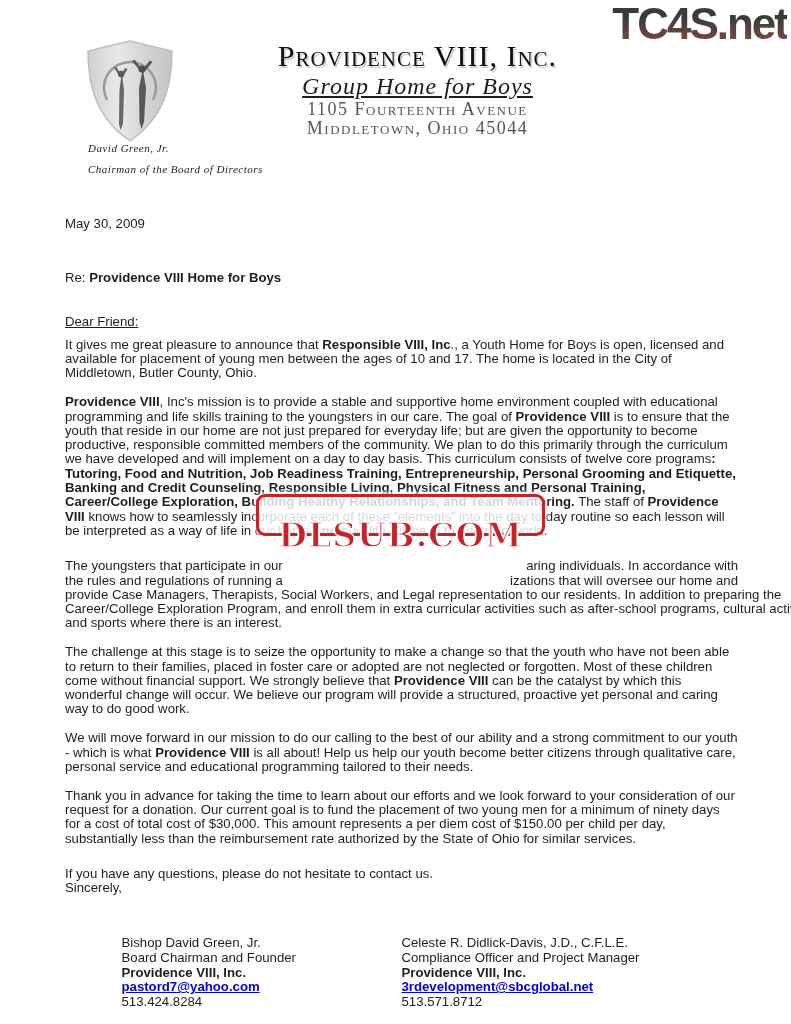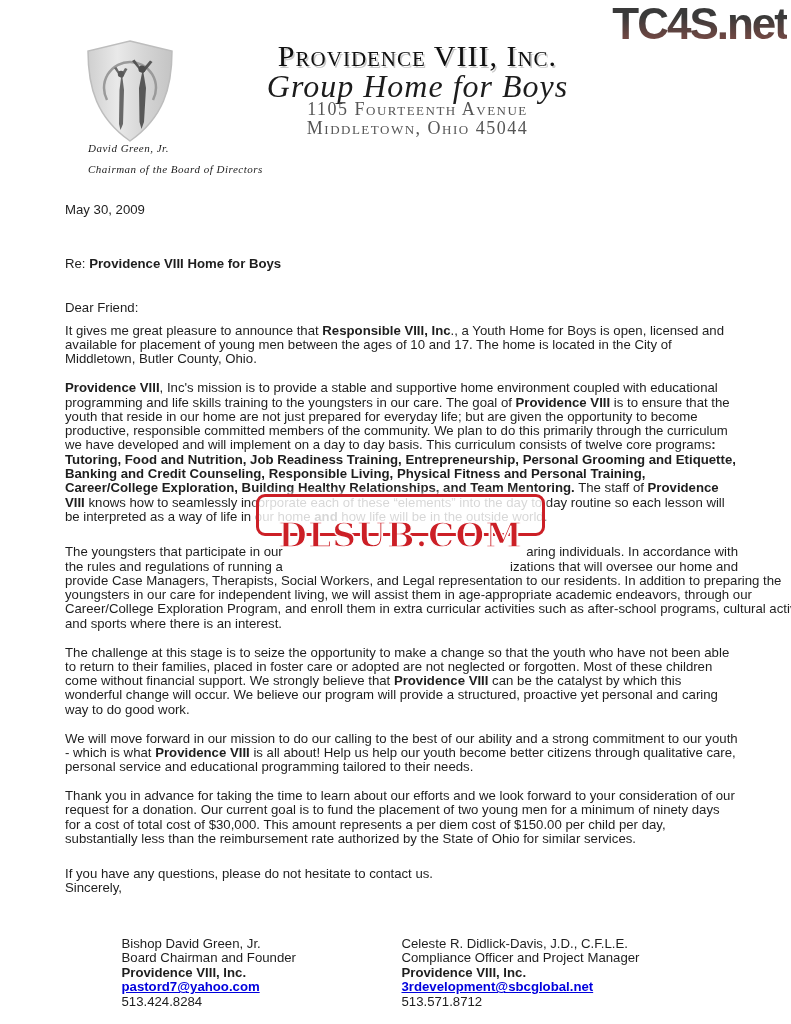--- a/index.html
+++ b/index.html
@@ -35,47 +35,48 @@
     font-variant:small-caps;
     font-size:30px;line-height:32px;
     color:#101010;
     letter-spacing:1px;
     text-shadow:1.5px 1.5px 0 #c9c9c9;
     white-space:nowrap;
   }
   .tagline{
     font-family:cursive;
     font-style:italic;
-    font-size:32px;line-height:28px;
+    font-size:24px;line-height:28px;
     color:#1c1c1c;letter-spacing:1px;
     white-space:nowrap;
+    text-decoration:underline;
   }
   .addr{
     font-family:"Liberation Serif", serif;
     font-variant:small-caps;
     font-size:18px;line-height:19px;
     color:#555555;letter-spacing:1.5px;
     white-space:nowrap;
   }
   .signatory{
     position:absolute;left:88px;top:138px;
     font-family:cursive;font-style:italic;
     font-size:11px;line-height:21px;color:#1c1c1c;
     letter-spacing:.5px;
     white-space:nowrap;
   }
 
   
   .body-block{
-    position:absolute;left:65px;top:203px;width:673px;
+    position:absolute;left:65px;top:217px;width:673px;
     font-size:13.2px;line-height:14.3px;
   }
   .date{margin-bottom:40px;}
   .re-line{margin-bottom:29px;}
-  .salutation{margin-bottom:9px;}
+  .salutation{margin-bottom:9px;text-decoration:underline;}
   .para{margin-bottom:14.5px;}
   .para.gap-after{margin-bottom:21px;}
   .para b{font-weight:bold;}
   .pline{display:flex;align-items:flex-end;}
   .pline span{white-space:pre;}
   .pline .gapfill{flex:1;}
   .closing-note{}
   .closing{margin-bottom:41px;}
 
   
@@ -171,23 +172,20 @@
             <span class="gapfill"></span>
             <span>aring individuals. In accordance with</span>
           </div>
           <div class="pline">
             <span>the rules and regulations of running a </span>
             <span class="gapfill"></span>
             <span>izations that will oversee our home and</span>
           </div>
           <div class="pline">
             <span>provide Case Managers, Therapists, Social Workers, and Legal representation to our residents. In addition to preparing the</span>
-          </div>
-          <div class="pline">
-            <span>youngsters in our care for independent living, we will assist them in age-appropriate academic endeavors, through our</span>
           </div>
           <div class="pline">
             <span>Career/College Exploration Program, and enroll them in extra curricular activities such as after-school programs, cultural activities,</span>
           </div>
           <div class="pline">
             <span>and sports where there is an interest.</span>
           </div>
         </div>
         <div class="para"><span>The challenge at this stage is to seize the opportunity to make a change so that the youth who have not been able to return to their families, placed in foster care or adopted are not neglected or forgotten. Most of these children come without financial support.   We strongly believe that </span><b>Providence VIII</b><span> can be the catalyst by which this wonderful change will occur.  We believe our program will provide a structured, proactive yet personal and caring way to do good work.</span></div>
         <div class="para"><span>We will move forward in our mission to do our calling to the best of our ability and a strong commitment to our youth - which is what </span><b>Providence VIII</b><span> is all about!   Help us help our youth become better citizens through qualitative care, personal service and educational programming tailored to their needs.</span></div>

